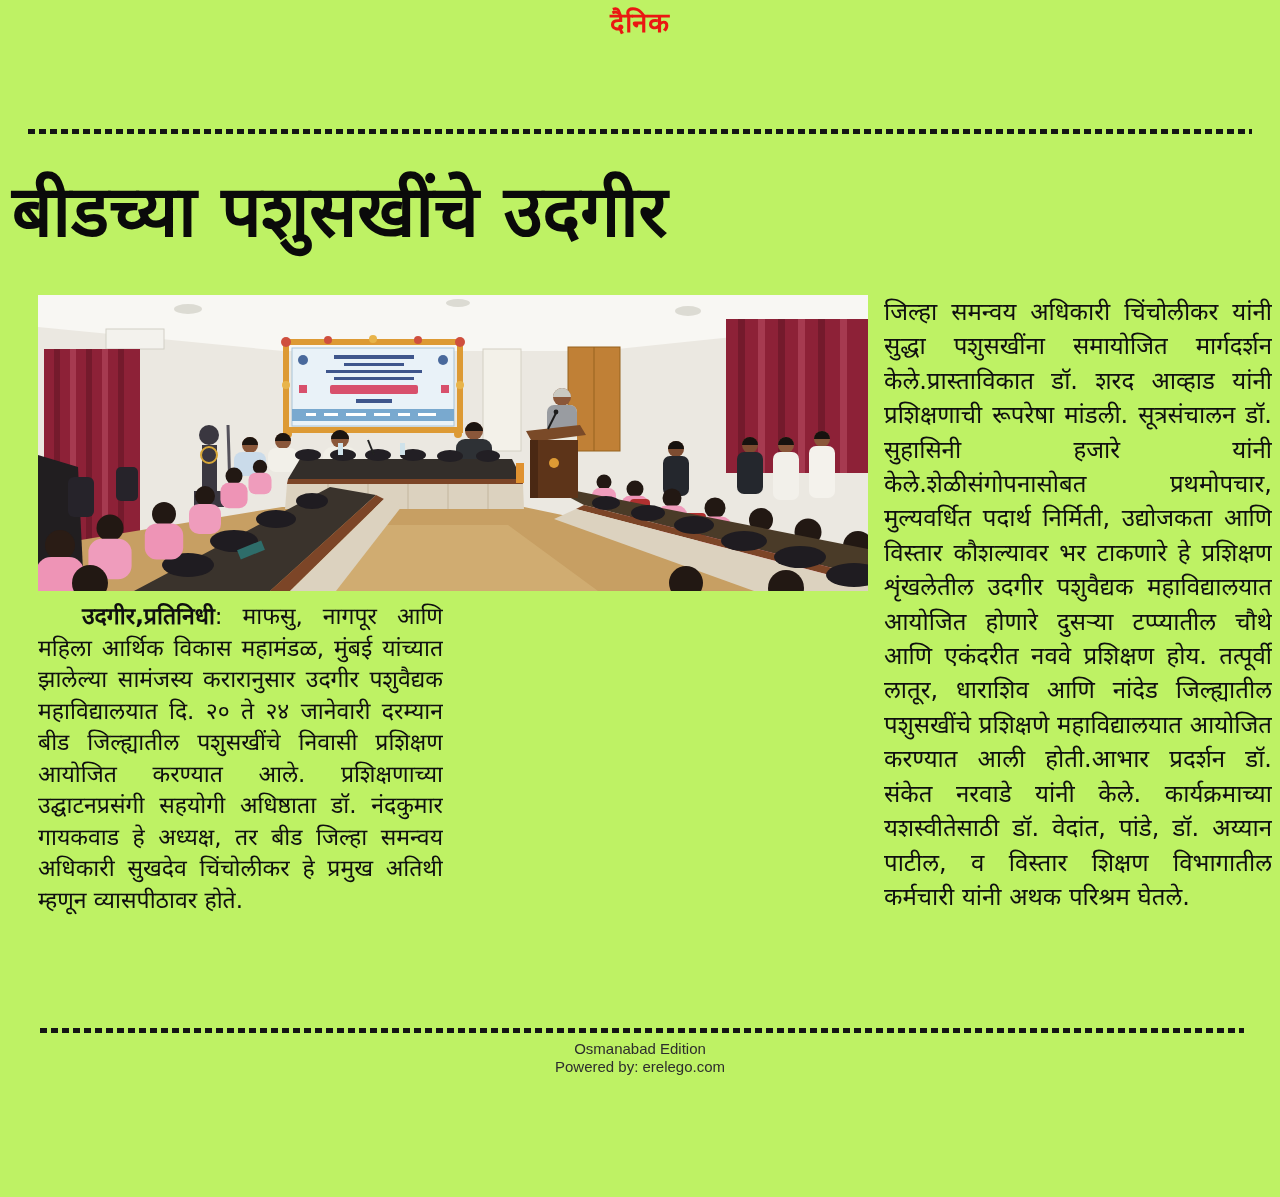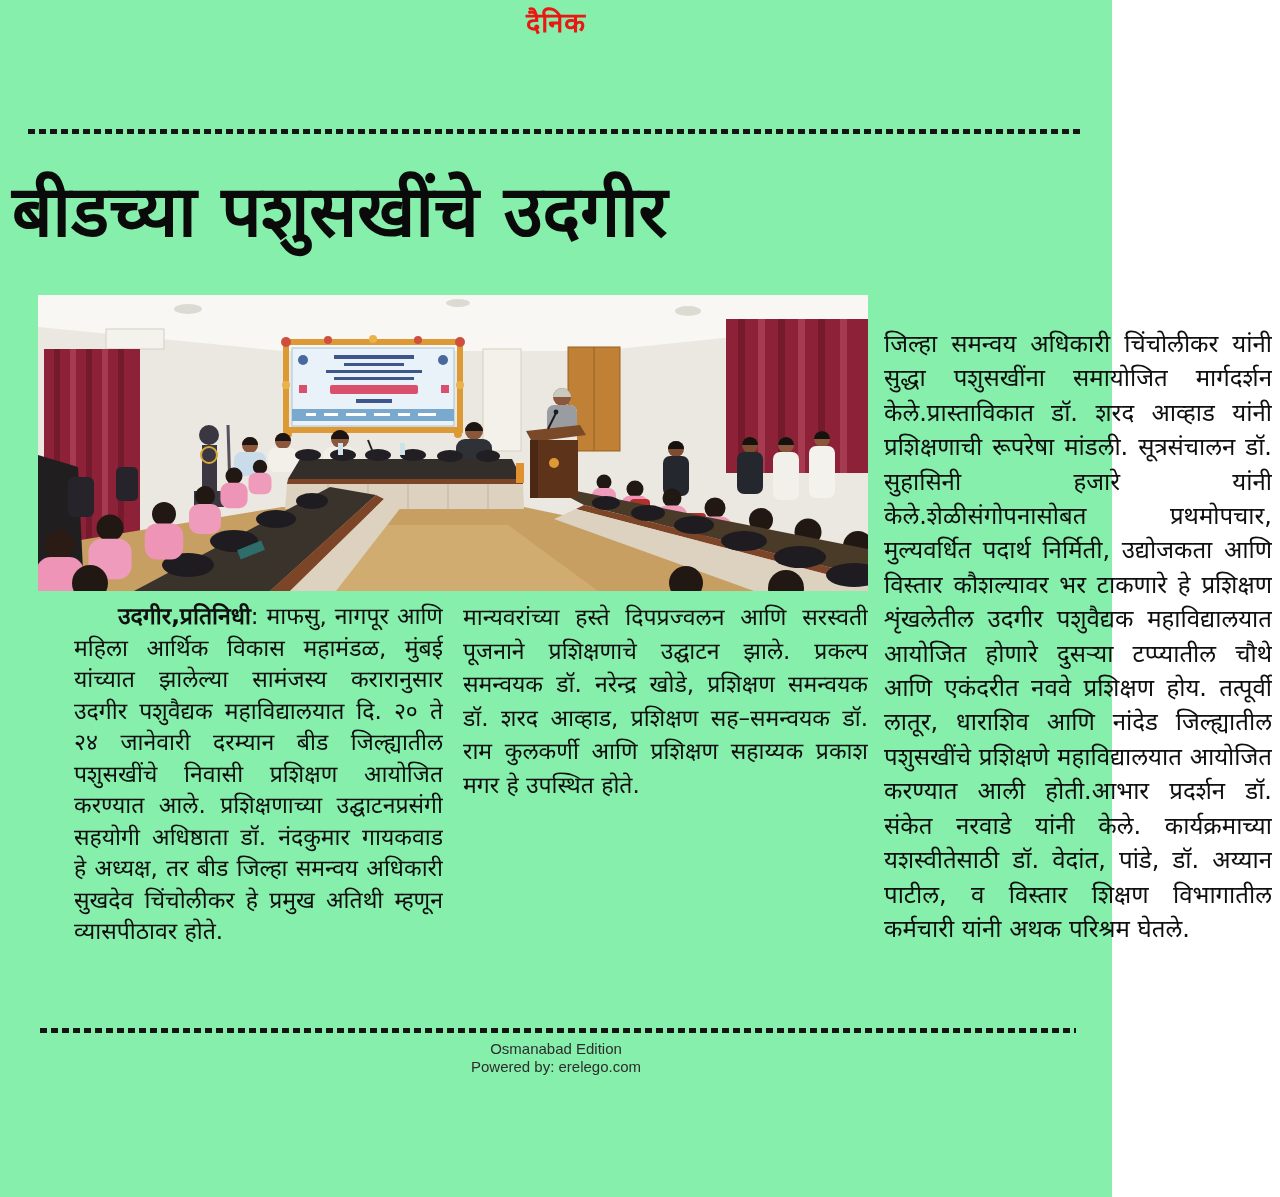--- a/index.html
+++ b/index.html
@@ -1,17 +1,17 @@
 <!DOCTYPE html>
 <html lang="mr"><head>
 <meta charset="utf-8">
 <style>
   html,body{margin:0;padding:0;background:#ffffff;}
   body{width:1280px;height:1197px;overflow:hidden;font-family:"DejaVu Sans",sans-serif;color:#111;}
-  .page{position:relative;width:1112px;height:1197px;background:#86efac;}
+  .page{position:relative;width:1280px;height:1197px;background:#bef264;}
 
   
   .masthead{padding-top:8px;height:118px;text-align:center;}
   .masthead .tagline{font-size:27px;font-weight:bold;color:#ea1712;line-height:30px;letter-spacing:1px;}
   .masthead .brand{display:inline-block;font-size:80px;font-weight:bold;color:#ea1712;line-height:80px;letter-spacing:2px;text-shadow:6px 5px 0 #4d534f;}
 
   
   .dashes{height:5px;background:repeating-linear-gradient(90deg,#151515 0 7px,transparent 7px 11px);}
   .dashes.top{margin:3px 28px 0 28px;}
   .dashes.bottom{margin:12px 36px 0 40px;}
@@ -22,25 +22,25 @@
 
   
   .content{display:flex;gap:16px;margin:28px 8px 0 38px;}
   .main{flex:0 0 830px;width:830px;}
   .photo{margin:0;width:830px;height:296px;line-height:0;}
   .two-cols{display:flex;gap:20px;margin-top:10px;}
   .col{text-align:justify;}
   .col-left,.col-mid{width:405px;height:415px;overflow:hidden;}
   .para{margin:0;font-size:23px;line-height:31.5px;color:#0f0f0f;}
   .col-mid .para{line-height:33.6px;}
-  .indent{text-indent:44px;margin-left:36px;}
+  .indent{text-indent:44px;}
   .indent2{text-indent:30px;}
   .lead{font-weight:bold;}
   .col-right{flex:0 0 388px;width:388px;height:696px;overflow:hidden;}
-  .col-right .para{font-size:24px;line-height:34.4px;margin-top:32px;}
+  .col-right .para{font-size:24px;line-height:34.4px;}
 
   
   .footer{margin-top:7px;text-align:center;font-family:"Liberation Sans","DejaVu Sans",sans-serif;font-size:15px;line-height:17.5px;color:#2d2d2d;}
 </style>
 </head>
 <body>
 
 <div class="page">
 
   <header class="masthead">
@@ -328,21 +328,20 @@
               </g>
           </g>
         </svg>
       </figure>
 
       <div class="two-cols">
         <div class="col col-left">
           <p class="para indent"><span class="lead">उदगीर,प्रतिनिधी</span><span>: माफसु, नागपूर आणि महिला आर्थिक विकास महामंडळ, मुंबई यांच्यात झालेल्या सामंजस्य करारानुसार उदगीर पशुवैद्यक महाविद्यालयात दि. २० ते २४ जानेवारी दरम्यान बीड जिल्ह्यातील पशुसखींचे निवासी प्रशिक्षण आयोजित करण्यात आले. प्रशिक्षणाच्या उद्घाटनप्रसंगी सहयोगी अधिष्ठाता डॉ. नंदकुमार गायकवाड हे अध्यक्ष, तर बीड जिल्हा समन्वय अधिकारी सुखदेव चिंचोलीकर हे प्रमुख अतिथी म्हणून व्यासपीठावर होते.</span></p>
         </div>
         <div class="col col-mid">
-          <p class="para">मान्यवरांच्या हस्ते दिपप्रज्वलन आणि सरस्वती पूजनाने प्रशिक्षणाचे उद्घाटन झाले. प्रकल्प समन्वयक डॉ. नरेन्द्र खोडे, प्रशिक्षण समन्वयक डॉ. शरद आव्हाड, प्रशिक्षण सह–समन्वयक डॉ. राम कुलकर्णी आणि प्रशिक्षण सहाय्यक प्रकाश मगर हे उपस्थित होते.</p>
         </div>
       </div>
     </div>
 
     <div class="col col-right">
       <p class="para">जिल्हा समन्वय अधिकारी चिंचोलीकर यांनी सुद्धा पशुसखींना समायोजित मार्गदर्शन केले.प्रास्ताविकात डॉ. शरद आव्हाड यांनी प्रशिक्षणाची रूपरेषा मांडली. सूत्रसंचालन डॉ. सुहासिनी हजारे यांनी केले.शेळीसंगोपनासोबत प्रथमोपचार, मुल्यवर्धित पदार्थ निर्मिती, उद्योजकता आणि विस्तार कौशल्यावर भर टाकणारे हे प्रशिक्षण शृंखलेतील उदगीर पशुवैद्यक महाविद्यालयात आयोजित होणारे दुसऱ्या टप्प्यातील चौथे आणि एकंदरीत नववे प्रशिक्षण होय. तत्पूर्वी लातूर, धाराशिव आणि नांदेड जिल्ह्यातील पशुसखींचे प्रशिक्षणे महाविद्यालयात आयोजित करण्यात आली होती.आभार प्रदर्शन डॉ. संकेत नरवाडे यांनी केले. कार्यक्रमाच्या यशस्वीतेसाठी डॉ. वेदांत, पांडे, डॉ. अय्यान पाटील, व विस्तार शिक्षण विभागातील कर्मचारी यांनी अथक परिश्रम घेतले.</p>
     </div>
   </div>
 
   <div class="dashes bottom"></div>

